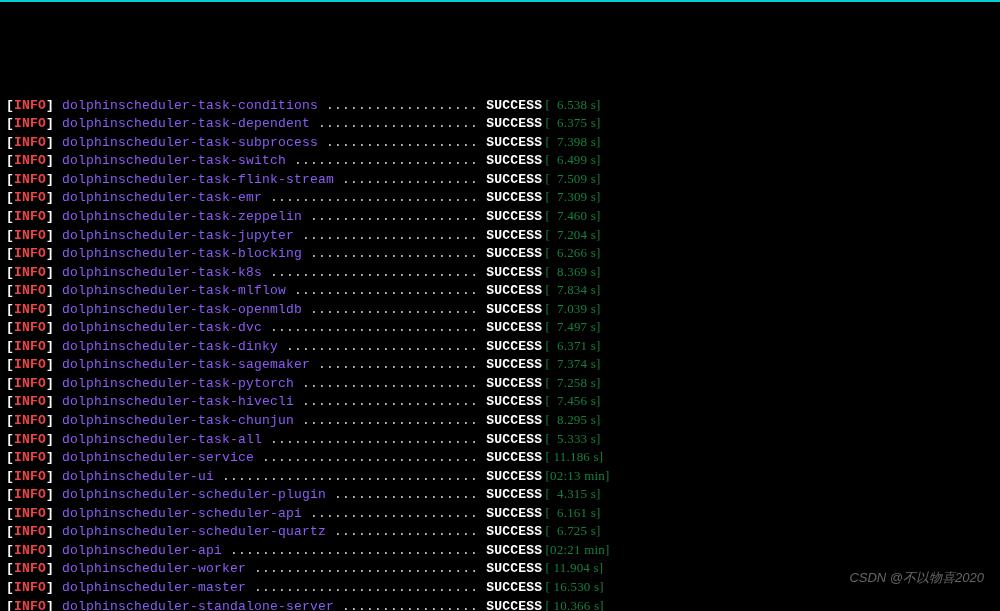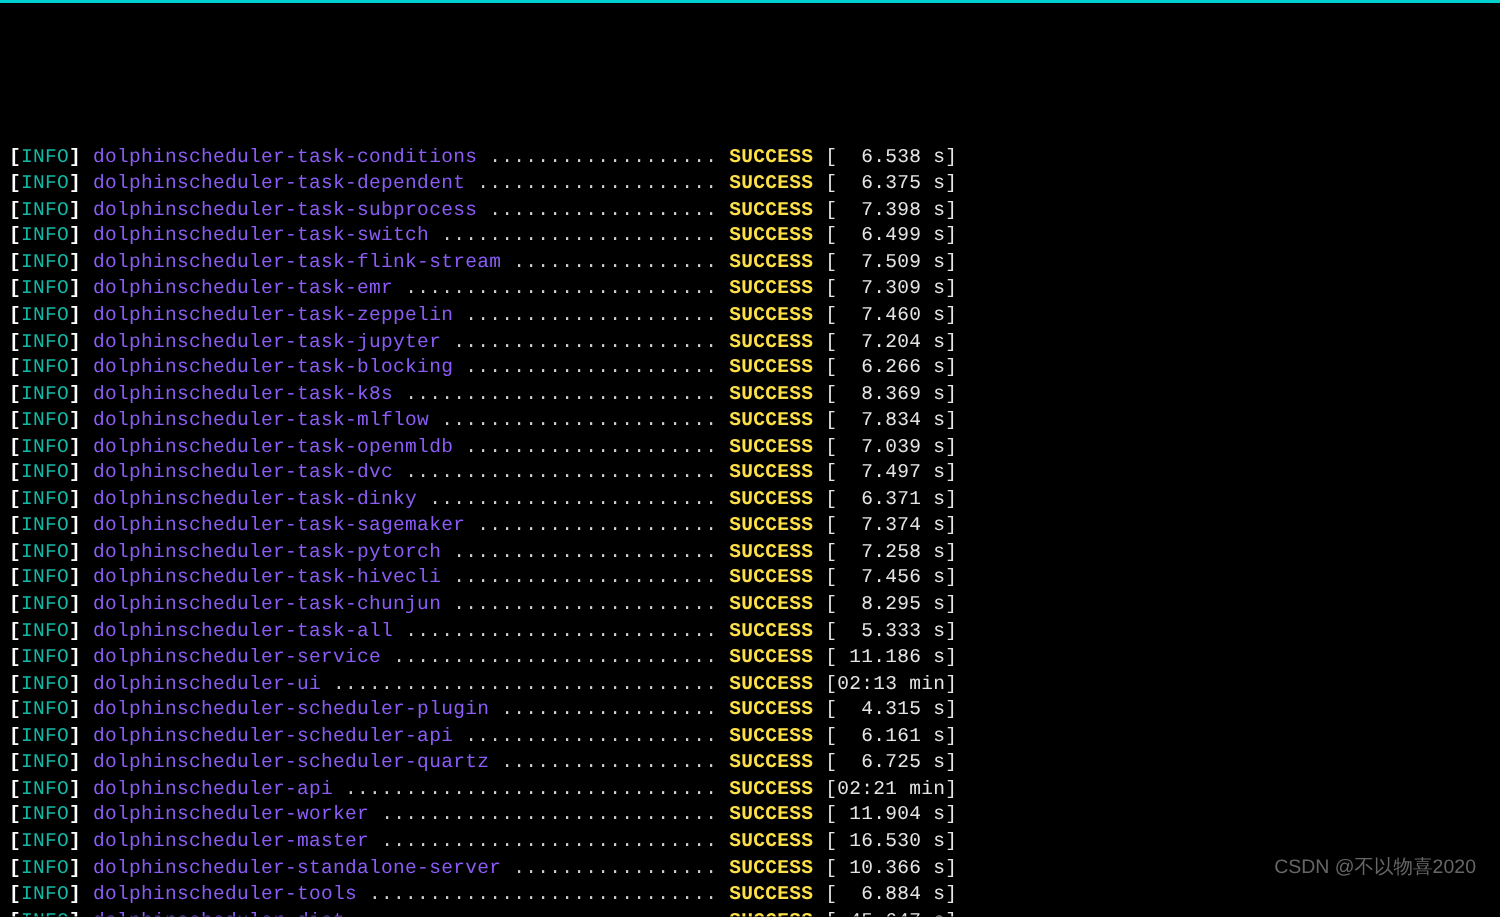--- a/index.html
+++ b/index.html
@@ -32,44 +32,46 @@
       padding-top: 4px;
     }
     .line {
       display: block;
     }
     .bracket {
       color: #ffffff;
       font-weight: bold;
     }
     .info-tag {
-      color: #14b8a6;
-      font-weight: normal;
+      color: #ef4444;
+      font-weight: bold;
     }
     .module-text {
       color: #8b5cf6;
     }
     .dots {
       color: #d0d0d0;
     }
     .success {
-      color: #fde047;
+      color: #ffffff;
       font-weight: bold;
     }
     .timing {
-      color: #e5e5e5;
+      color: #15803d;
+      font-family: Liberation Serif, serif;
     }
     .watermark {
       position: absolute;
       bottom: 24px;
       right: 16px;
       color: #808080;
       font-size: 13px;
       font-family: sans-serif;
       opacity: 0.8;
+      font-style: italic;
     }
     #terminal-container {
       letter-spacing: 0.2px;
     }
   </style>
 </head>
 <body>
 
 
 

